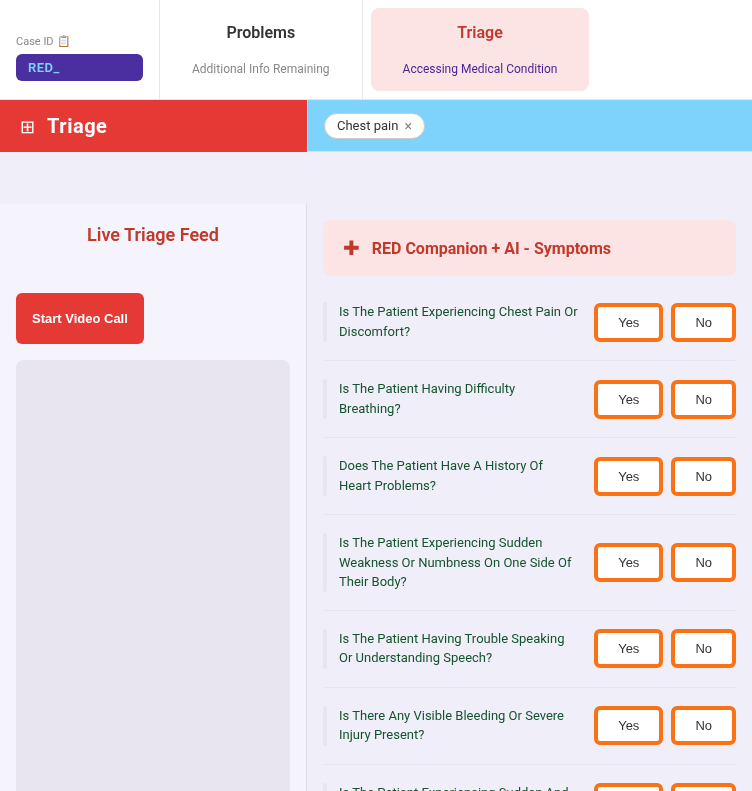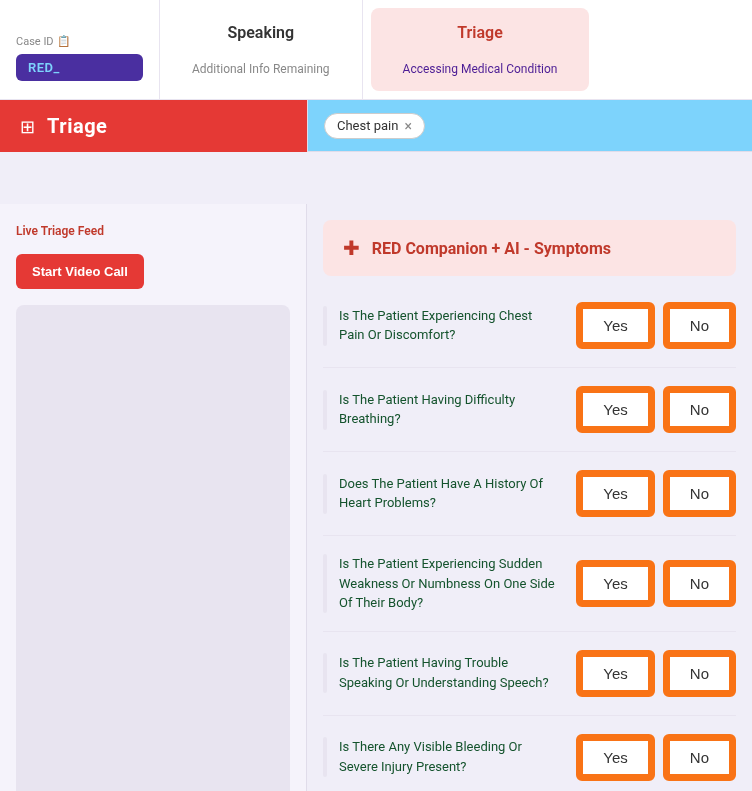--- a/index.html
+++ b/index.html
@@ -142,35 +142,37 @@
       background: #f5f3fb;
       border-right: 1px solid #e0dcea;
       padding: 20px 16px;
       display: flex;
       flex-direction: column;
       gap: 16px;
       flex-shrink: 0;
     }
 
     .live-feed-label {
-      font-size: 12px;
+      font-size: 18px;
       font-weight: 600;
       color: #c0392b;
+      text-align: center;
     }
 
     .start-video-btn {
       background: #e53935;
       color: white;
       border: none;
       border-radius: 6px;
-      padding: 10px 16px;
+      padding: 18px 16px;
       font-size: 13px;
       font-weight: 600;
       cursor: pointer;
       width: fit-content;
+      margin-top: 32px;
     }
 
     .video-area {
       flex: 1;
       background: #e8e4f0;
       border-radius: 8px;
     }
 
     
     .right-panel {
@@ -239,24 +241,24 @@
     }
 
     .question-buttons {
       display: flex;
       gap: 8px;
       flex-shrink: 0;
     }
 
     .btn-yes, .btn-no {
       padding: 8px 20px;
-      border: 7px solid #f97316;
+      border: 4px solid #f97316;
       border-radius: 6px;
       background: white;
-      font-size: 15px;
+      font-size: 13px;
       font-weight: 500;
       cursor: pointer;
       color: #333;
     }
 
     
     .chip {
       display: inline-flex;
       align-items: center;
       gap: 6px;
@@ -300,21 +302,21 @@
   <div class="case-id-section">
     <div class="case-id-label">
       <span>Case ID</span>
       <span style="font-size:11px; cursor:pointer;">📋</span>
     </div>
     <div class="case-id-value">RED_</div>
   </div>
 
   <div class="tabs-section">
     <div class="tab tab-dispatch">
-      <span class="tab-label">Speaking</span>
+      <span class="tab-label">Problems</span>
       <span class="tab-sublabel">Additional Info Remaining</span>
     </div>
     <div class="tab active">
       <span class="tab-label">Triage</span>
       <span class="tab-sublabel">Accessing Medical Condition</span>
     </div>
   </div>
 </div>
 
 <div class="second-row">

